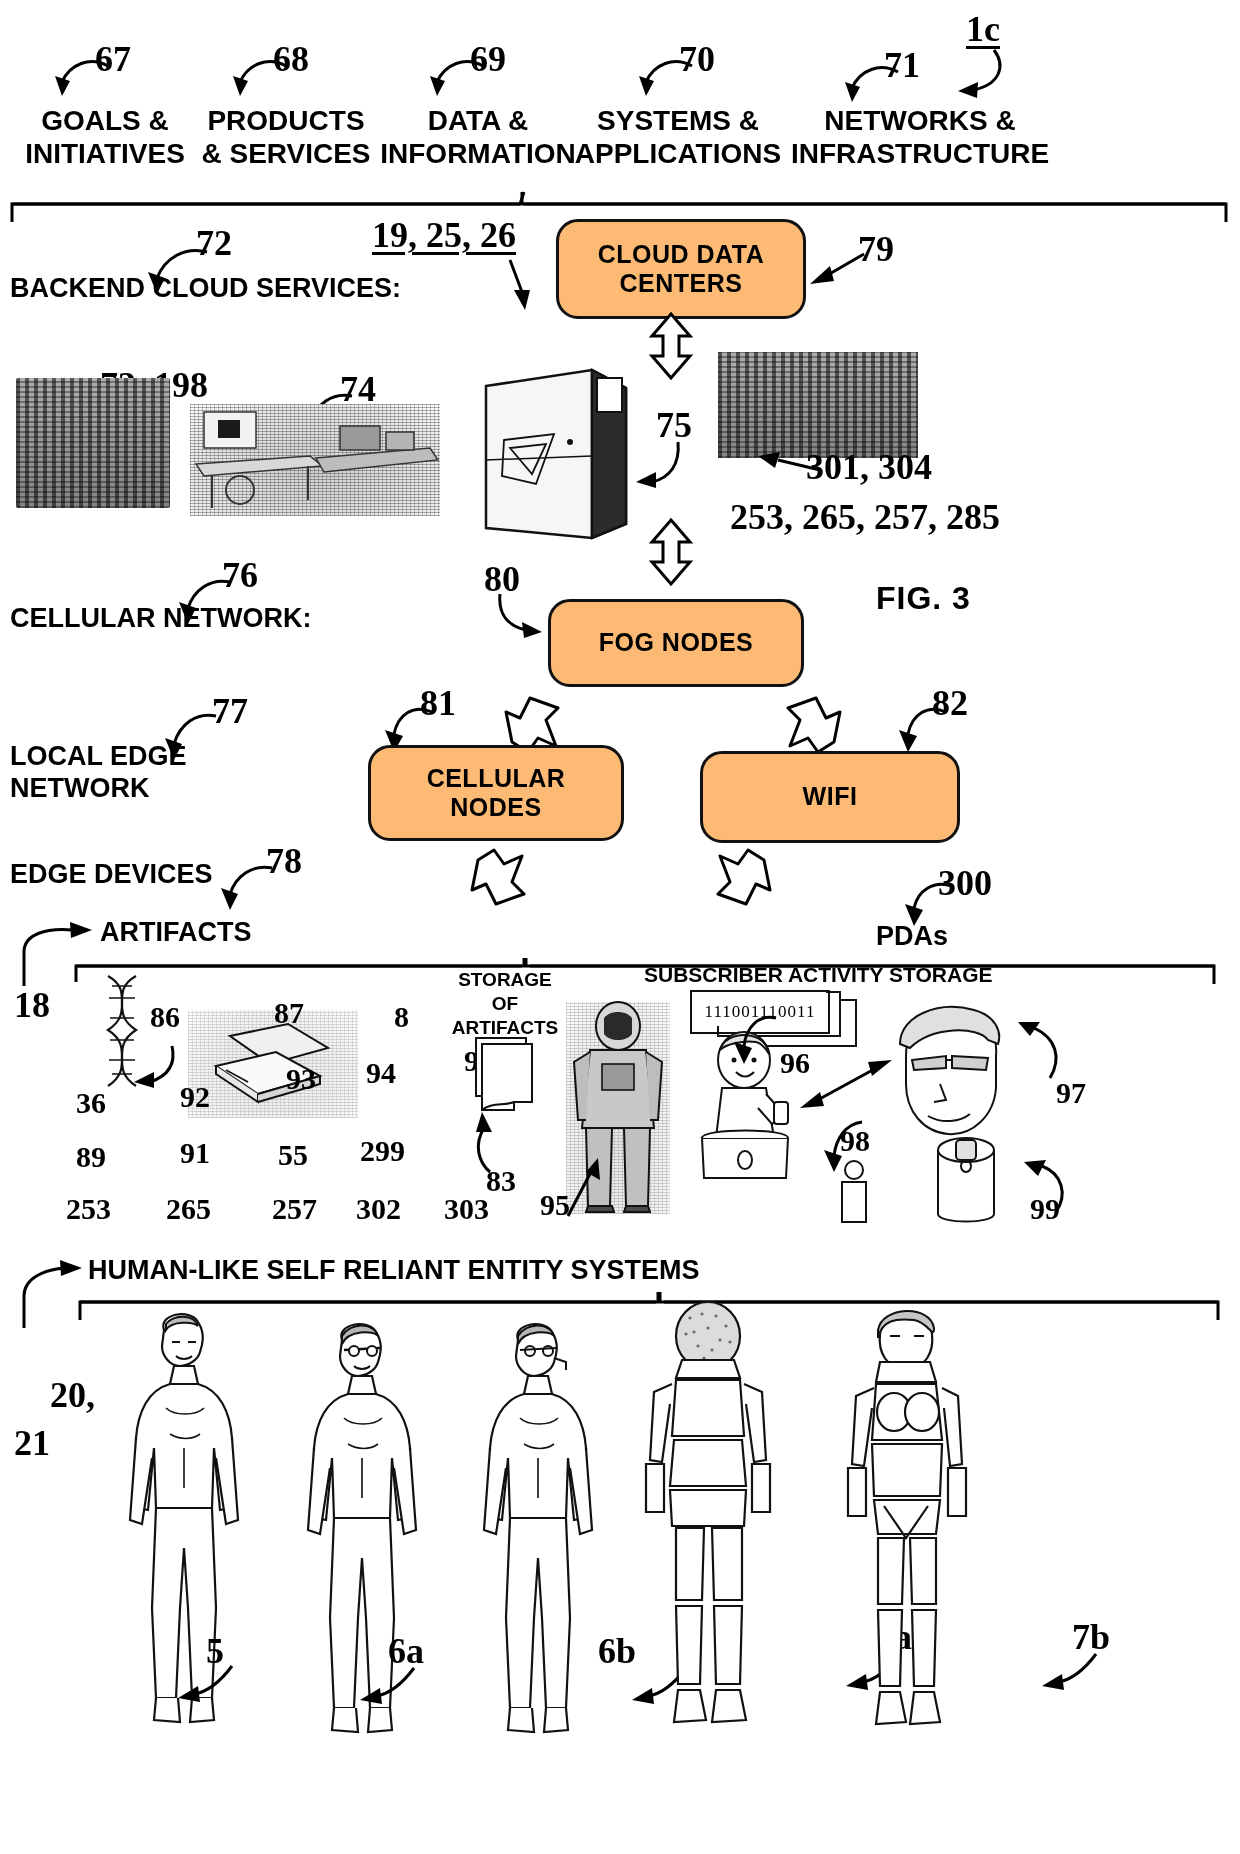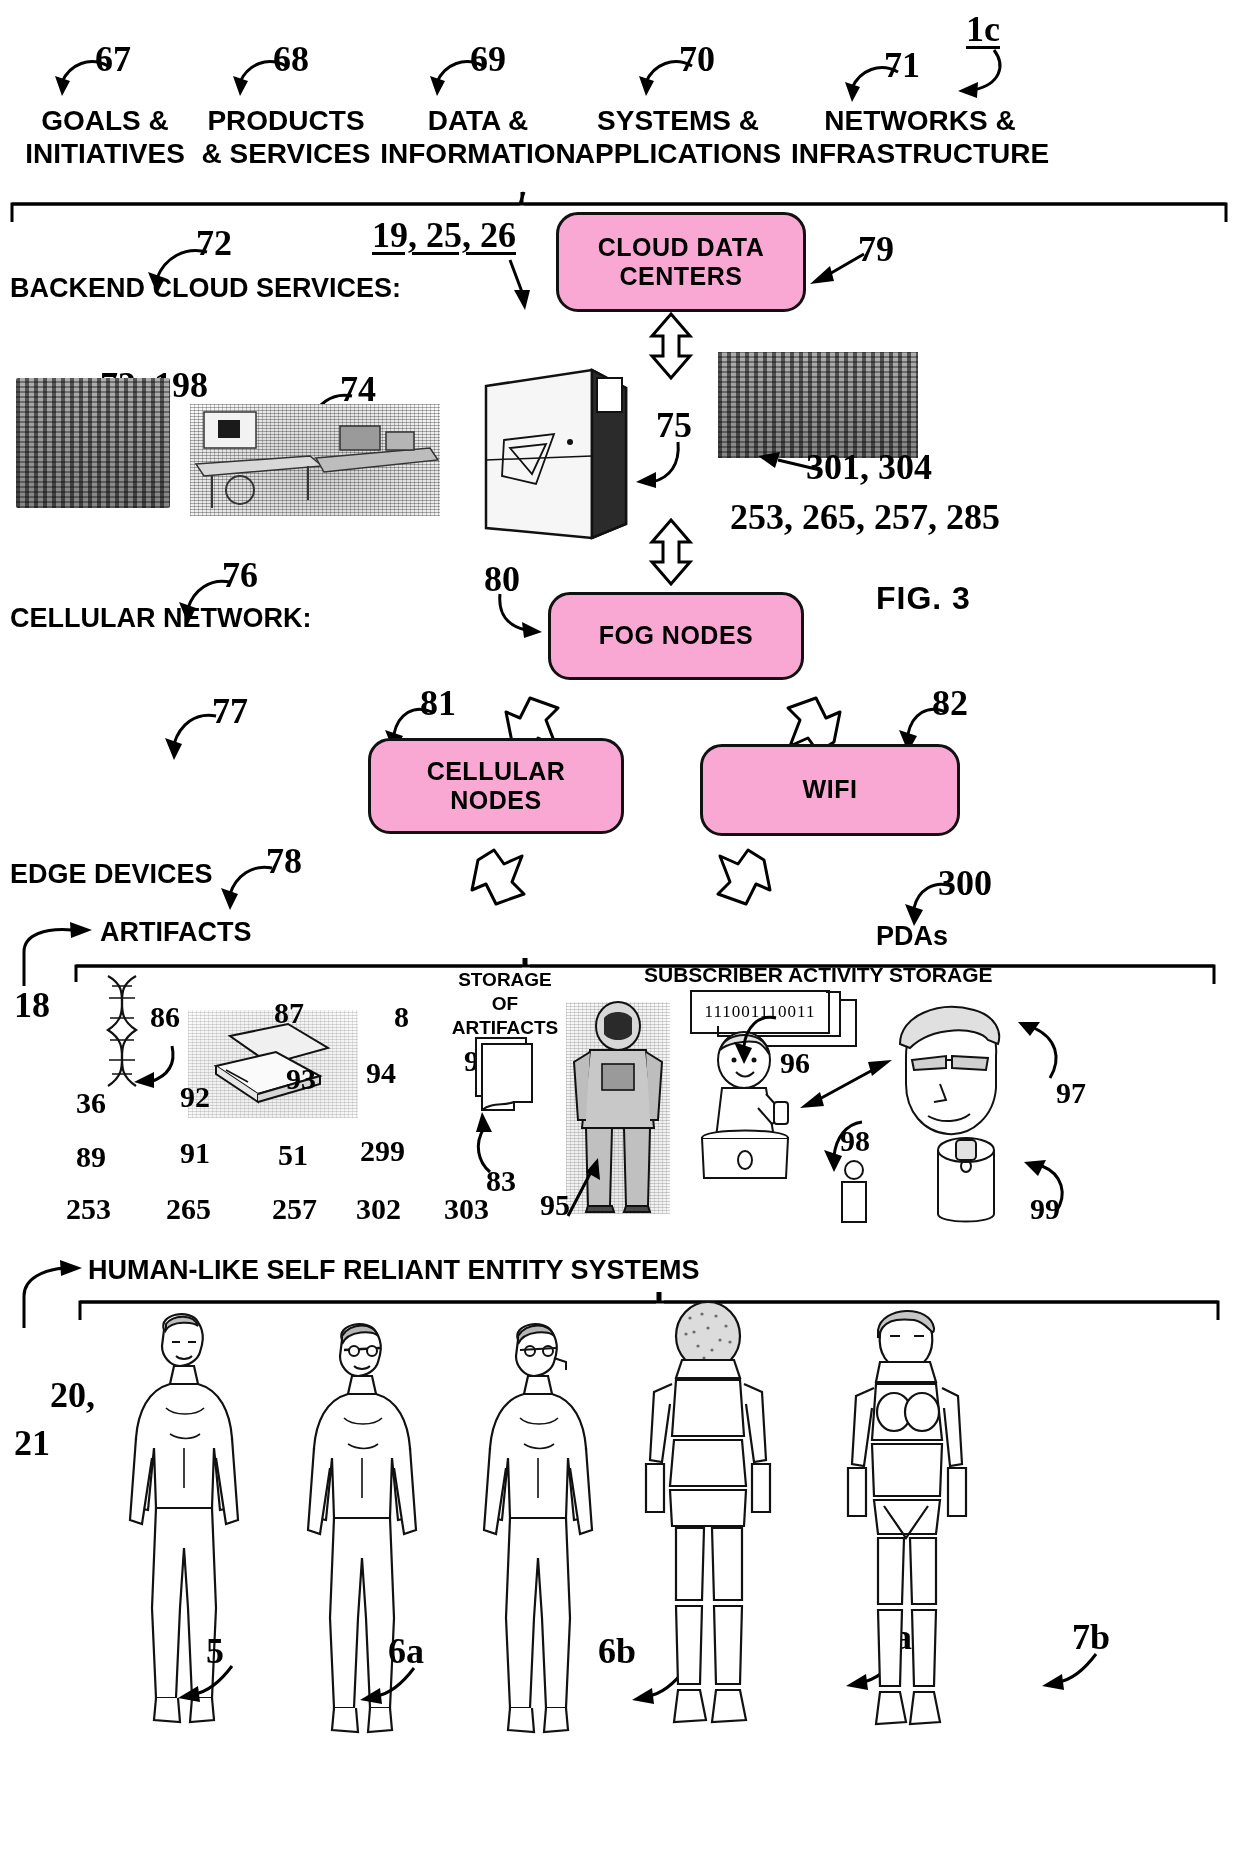--- a/index.html
+++ b/index.html
@@ -31,21 +31,22 @@
   }
   .refnum{font-size:36px;}
   .gridnum{font-size:30px;}
   .box{
     border:3px solid #111;
     border-radius:22px;
     display:flex;
     align-items:center;
     justify-content:center;
     text-align:center;
-    background:#f9a8d4;
+    background:#fdba74;
+    margin-top:7px;
   }
   .box span{
     font-size:25px;
     font-weight:700;
     line-height:1.18;
     letter-spacing:0.5px;
     white-space:pre;
   }
   .secname{
     font-size:27px;
@@ -250,20 +251,22 @@
     <span>FOG NODES</span>
   </div>
 
   <div class="abs figtitle" style="left:876px;top:580px;">FIG. 3</div>
 
   <div class="abs num refnum" style="left:212px;top:690px;">77</div>
   <svg class="abs" style="left:152px;top:706px;" width="72" height="62" viewBox="0 0 72 62">
     <path d="M64 10 C44 6 28 18 22 38" fill="none" stroke="#000" stroke-width="3"></path>
     <path d="M22 54 L13 32 L30 38 Z" fill="#000"></path>
   </svg>
+  <div class="abs secname" style="left:10px;top:740px;">LOCAL EDGE
+NETWORK</div>
 
   <div class="abs num refnum" style="left:420px;top:682px;">81</div>
   <svg class="abs" style="left:370px;top:700px;" width="70" height="62" viewBox="0 0 70 62">
     <path d="M62 12 C44 4 28 14 24 34" fill="none" stroke="#000" stroke-width="3"></path>
     <path d="M24 52 L15 30 L33 36 Z" fill="#000"></path>
   </svg>
 
   <svg class="abs" style="left:500px;top:690px;" width="64" height="64" viewBox="0 0 64 64">
     <path d="M12 52 L6 22 L20 28 L30 8 L58 18 L46 30 L56 56 L38 48 L28 62 Z" fill="#fff" stroke="#000" stroke-width="3" stroke-linejoin="round"></path>
   </svg>
@@ -346,21 +349,21 @@
   <div class="abs num gridnum" style="left:394px;top:1000px;">8</div>
   <div class="abs num gridnum" style="left:464px;top:1000px;margin-top:44px;">90</div>
 
   <div class="abs num gridnum" style="left:76px;top:1086px;">36</div>
   <div class="abs num gridnum" style="left:180px;top:1080px;">92</div>
   <div class="abs num gridnum" style="left:286px;top:1062px;">93</div>
   <div class="abs num gridnum" style="left:366px;top:1056px;">94</div>
 
   <div class="abs num gridnum" style="left:76px;top:1140px;">89</div>
   <div class="abs num gridnum" style="left:180px;top:1136px;">91</div>
-  <div class="abs num gridnum" style="left:278px;top:1138px;">51</div>
+  <div class="abs num gridnum" style="left:278px;top:1138px;">55</div>
   <div class="abs num gridnum" style="left:360px;top:1134px;">299</div>
 
   <div class="abs num gridnum" style="left:66px;top:1192px;">253</div>
   <div class="abs num gridnum" style="left:166px;top:1192px;">265</div>
   <div class="abs num gridnum" style="left:272px;top:1192px;">257</div>
   <div class="abs num gridnum" style="left:356px;top:1192px;">302</div>
   <div class="abs num gridnum" style="left:444px;top:1192px;">303</div>
 
   <div class="abs smallcap" style="left:440px;top:968px;width:130px;">STORAGE
 OF

